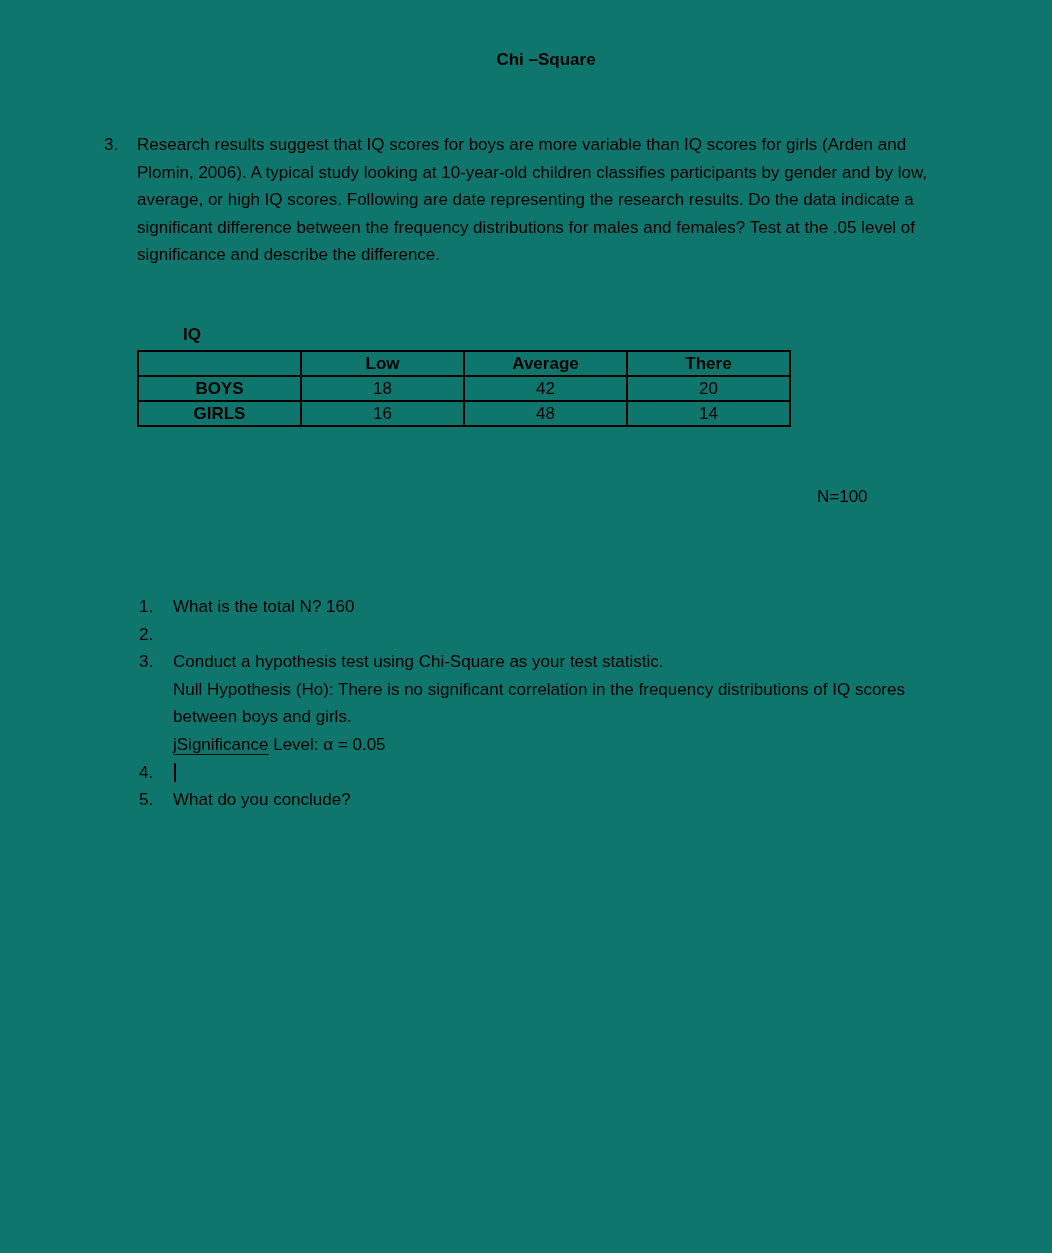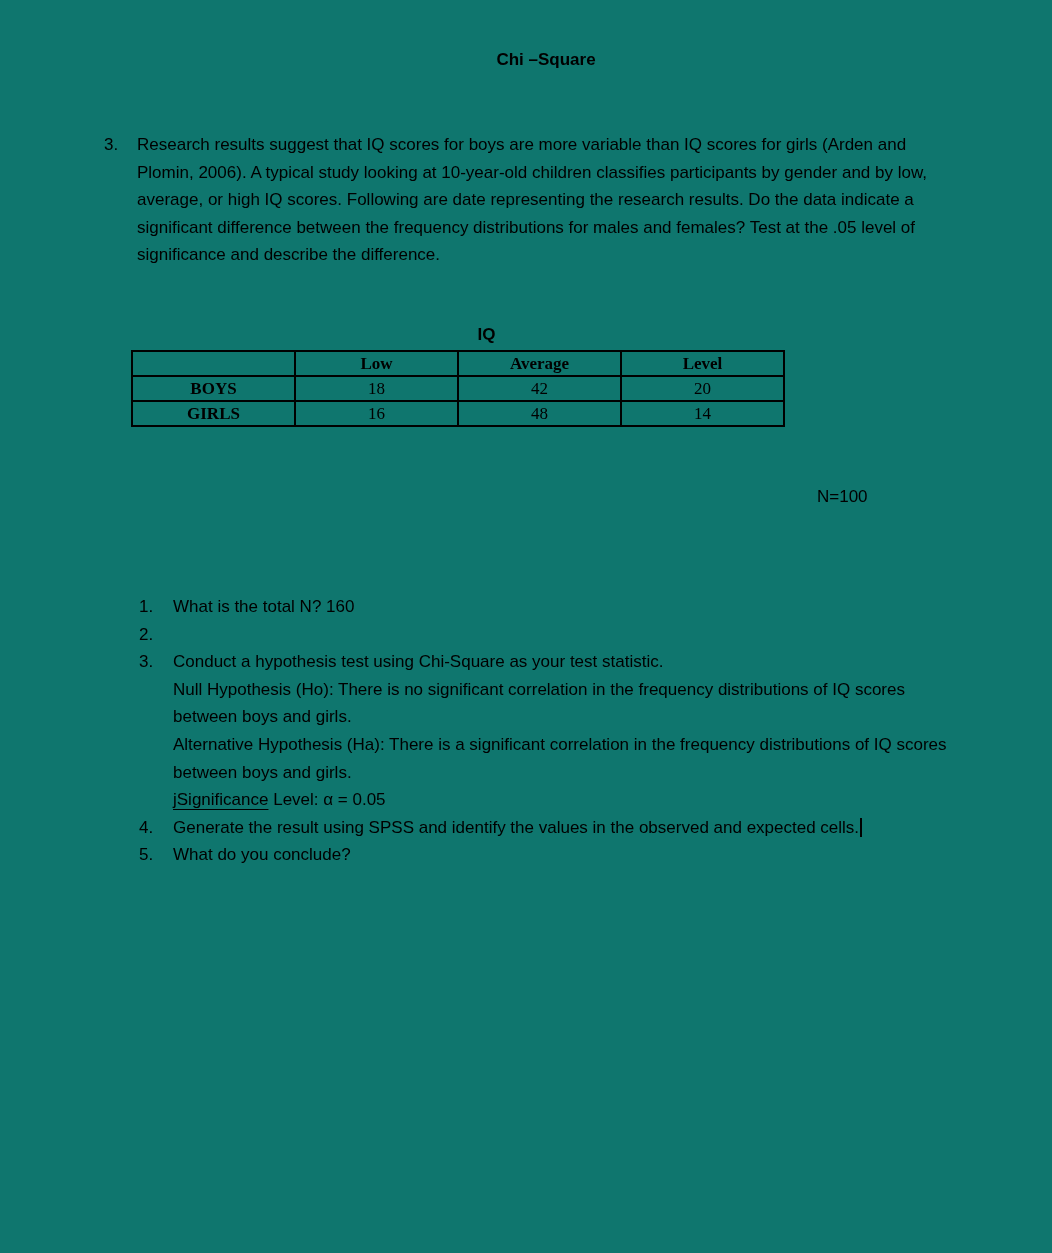--- a/index.html
+++ b/index.html
@@ -34,30 +34,28 @@
   }
   .problem-num{flex:none;width:33px;}
   .problem-text{width:822px;}
   .iq-caption{
     position:absolute;
     top:325px;
     left:137px;
     width:653px;
     box-sizing:border-box;
     padding-left:46px;
-    text-align:center;
     font-weight:bold;
   }
   table.iq-table{
     position:absolute;
     top:350px;
-    left:131px;
+    left:137px;
     border-collapse:collapse;
     table-layout:fixed;
-    font-family:Liberation Serif, serif;
   }
   table.iq-table th, table.iq-table td{
     border:2px solid #000;
     text-align:center;
     vertical-align:middle;
     padding:0;
     height:23px;
     font-size:17px;
   }
   .col-label{width:161px;}
@@ -110,21 +108,21 @@
   </div>
 
   <div class="iq-caption">IQ</div>
 
   <table class="iq-table">
     <thead>
       <tr>
         <th class="col-label"></th>
         <th class="col-val col-header">Low</th>
         <th class="col-val col-header">Average</th>
-        <th class="col-val col-header">Level</th>
+        <th class="col-val col-header">There</th>
       </tr>
     </thead>
     <tbody>
       <tr>
         <td class="row-label">BOYS</td>
         <td>18</td>
         <td>42</td>
         <td>20</td>
       </tr>
       <tr>
@@ -149,27 +147,26 @@
       <div class="q-num">2.</div>
     </div>
 
     <div class="q-row">
       <div class="q-num">3.</div>
       <div class="q-text">Conduct a hypothesis test using Chi-Square as your test statistic.</div>
     </div>
 
     <div class="sub-line">Null Hypothesis (Ho): There is no significant correlation in the frequency distributions of IQ scores between boys and girls.</div>
 
-    <div class="sub-line">Alternative Hypothesis (Ha): There is a significant correlation in the frequency distributions of IQ scores between boys and girls.</div>
 
     <div class="sub-line"><span class="squiggle">jSignificance</span><span> Level: α = 0.05</span></div>
 
     <div class="q-row">
       <div class="q-num">4.</div>
-      <div class="q-text"><span>Generate the result using SPSS and identify the values in the observed and expected cells.</span><span class="text-caret"></span></div>
+      <div class="q-text"><span class="text-caret"></span></div>
     </div>
 
     <div class="q-row">
       <div class="q-num">5.</div>
       <div class="q-text">What do you conclude?</div>
     </div>
 
   </div>
 
 </div>

